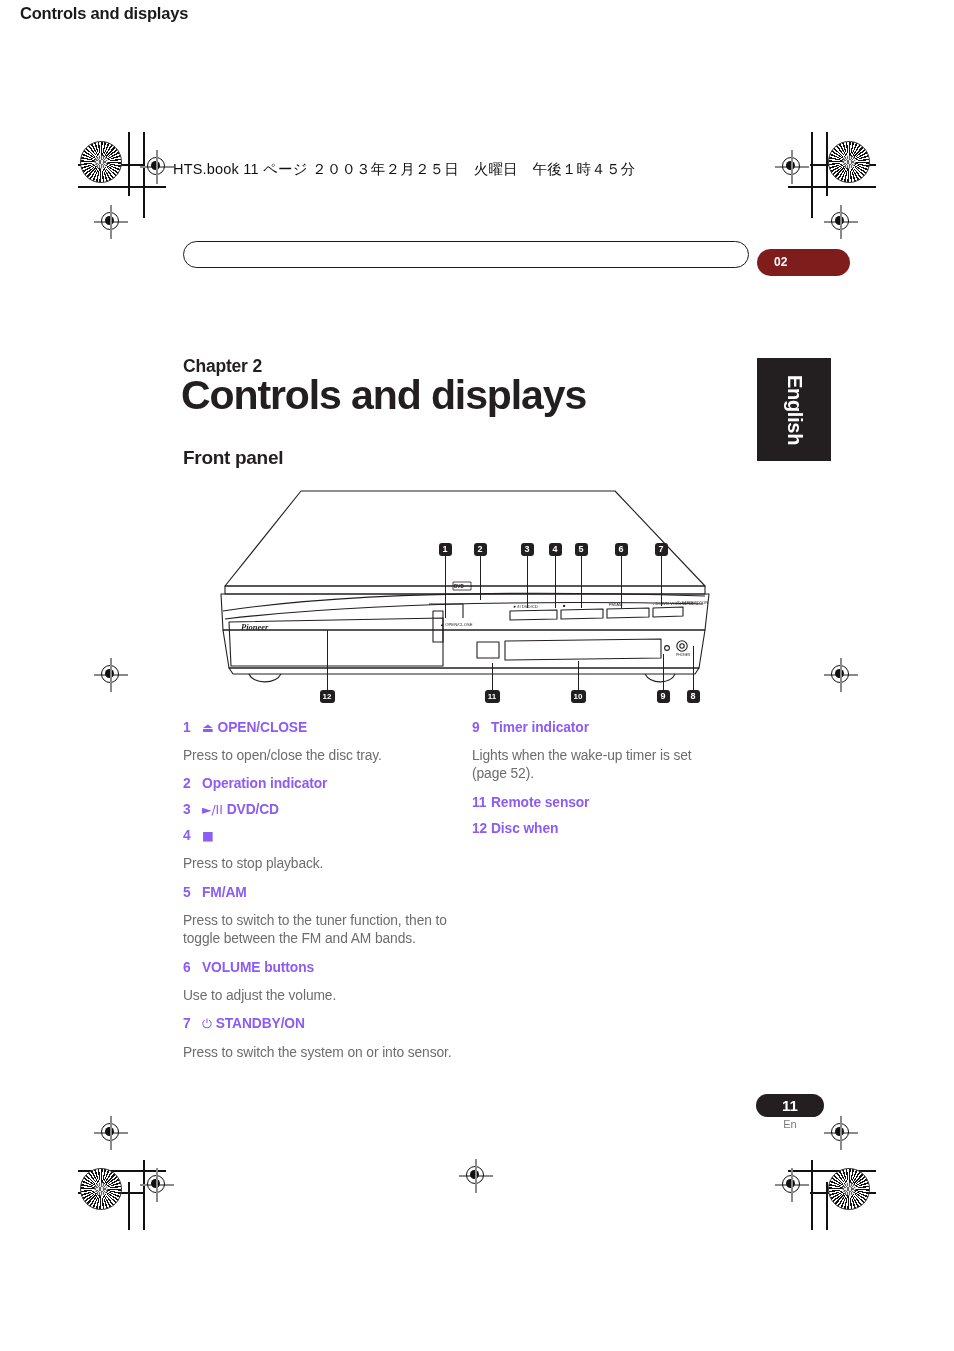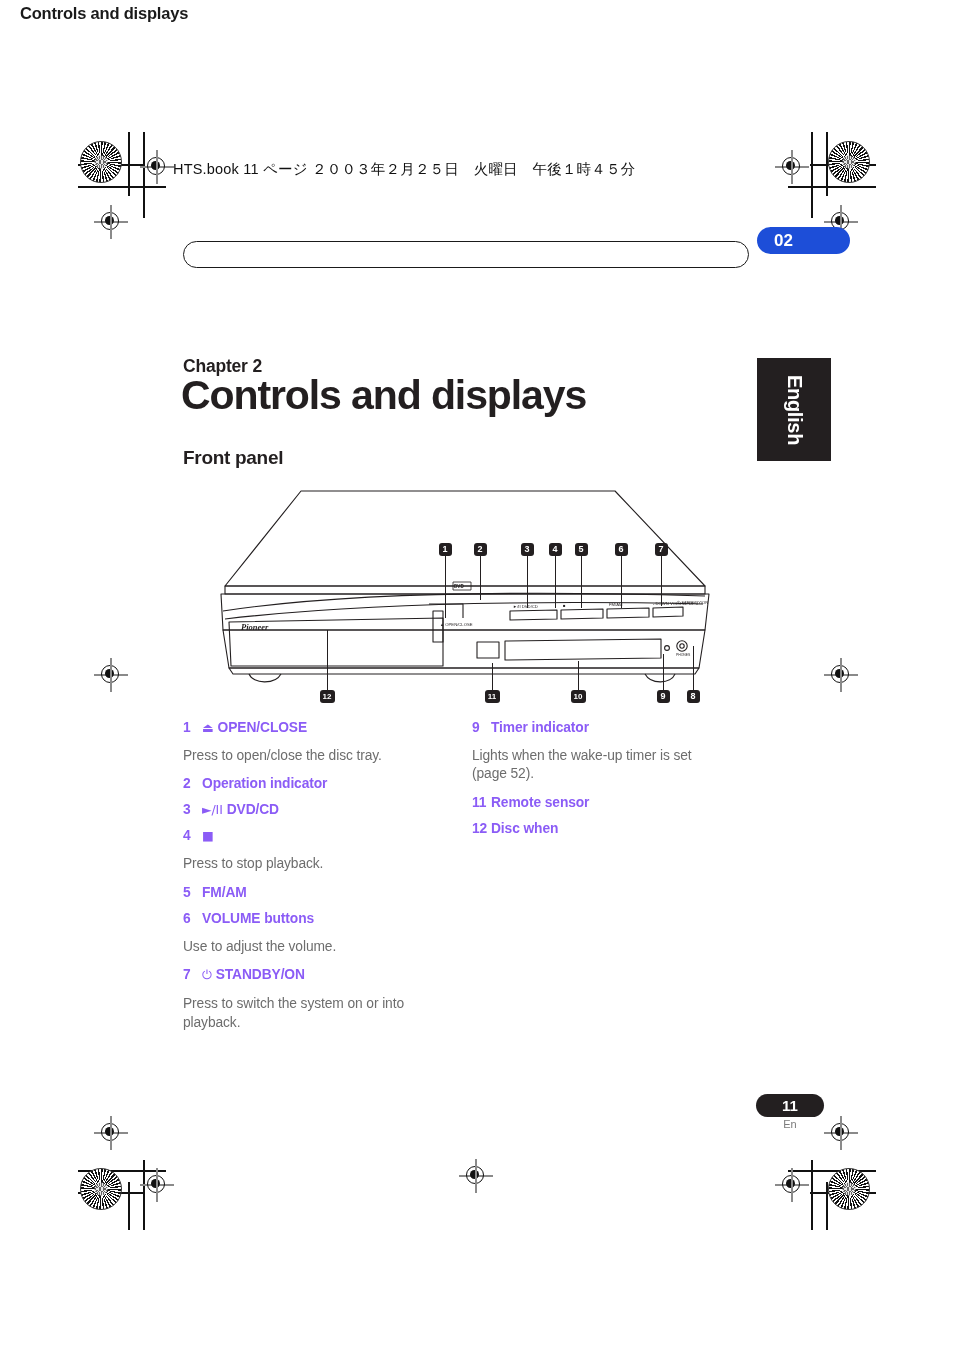--- a/index.html
+++ b/index.html
@@ -99,27 +99,27 @@
     left: 20px;
     top: 4px;
     font-size: 16.5px;
     font-weight: bold;
     color: #1a1a1a;
     letter-spacing: -0.2px;
   }
   .run-chapnum {
     position: absolute;
     left: 757px;
-    top: 227px;
+    top: 249px;
     width: 93px;
     height: 27px;
-    background: #1d4ed8;
+    background: #7f1d1d;
     border-radius: 14px;
     color: #fff;
-    font-size: 17px;
+    font-size: 12px;
     font-weight: bold;
     line-height: 27px;
     text-indent: 17px;
     box-sizing: border-box;
   }
 
   
   .chapter-label {
     position: absolute;
     left: 183px;
@@ -432,28 +432,29 @@
     </div>
     <div class="item">
       <div class="item-head"><span class="num">3</span><span class="gly">►/II </span><span>DVD/CD</span></div>
     </div>
     <div class="item">
       <div class="item-head"><span class="num">4</span><span class="gly">■ </span></div>
       <div class="item-body"><span>Press to stop playback.</span></div>
     </div>
     <div class="item">
       <div class="item-head"><span class="num">5</span><span>FM/AM</span></div>
+      <div class="item-body"><span>Press to switch to the tuner function, then to toggle between the FM and AM bands.</span></div>
     </div>
     <div class="item">
       <div class="item-head"><span class="num">6</span><span>VOLUME buttons</span></div>
       <div class="item-body"><span>Use to adjust the volume.</span></div>
     </div>
     <div class="item">
       <div class="item-head"><span class="num">7</span><span class="gly">⏻ </span><span>STANDBY/ON</span></div>
-      <div class="item-body"><span>Press to switch the system on or into playback.</span></div>
+      <div class="item-body"><span>Press to switch the system on or into sensor.</span></div>
     </div>
   </div>
 <div class="col col-right" id="col-right">
     <div class="item">
       <div class="item-head"><span class="num">9</span><span>Timer indicator</span></div>
       <div class="item-body"><span>Lights when the wake-up timer is set (page 52).</span></div>
     </div>
     <div class="item">
       <div class="item-head"><span class="num">11</span><span>Remote sensor</span></div>
     </div>

